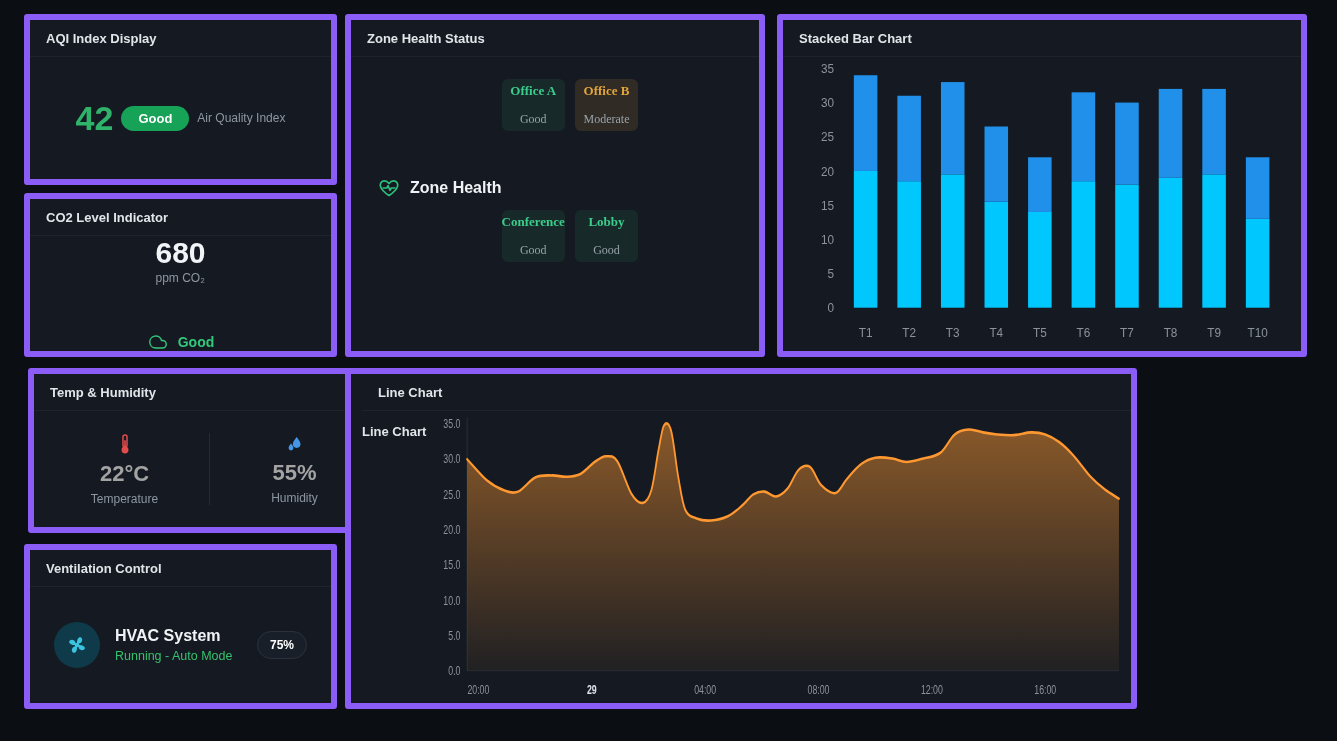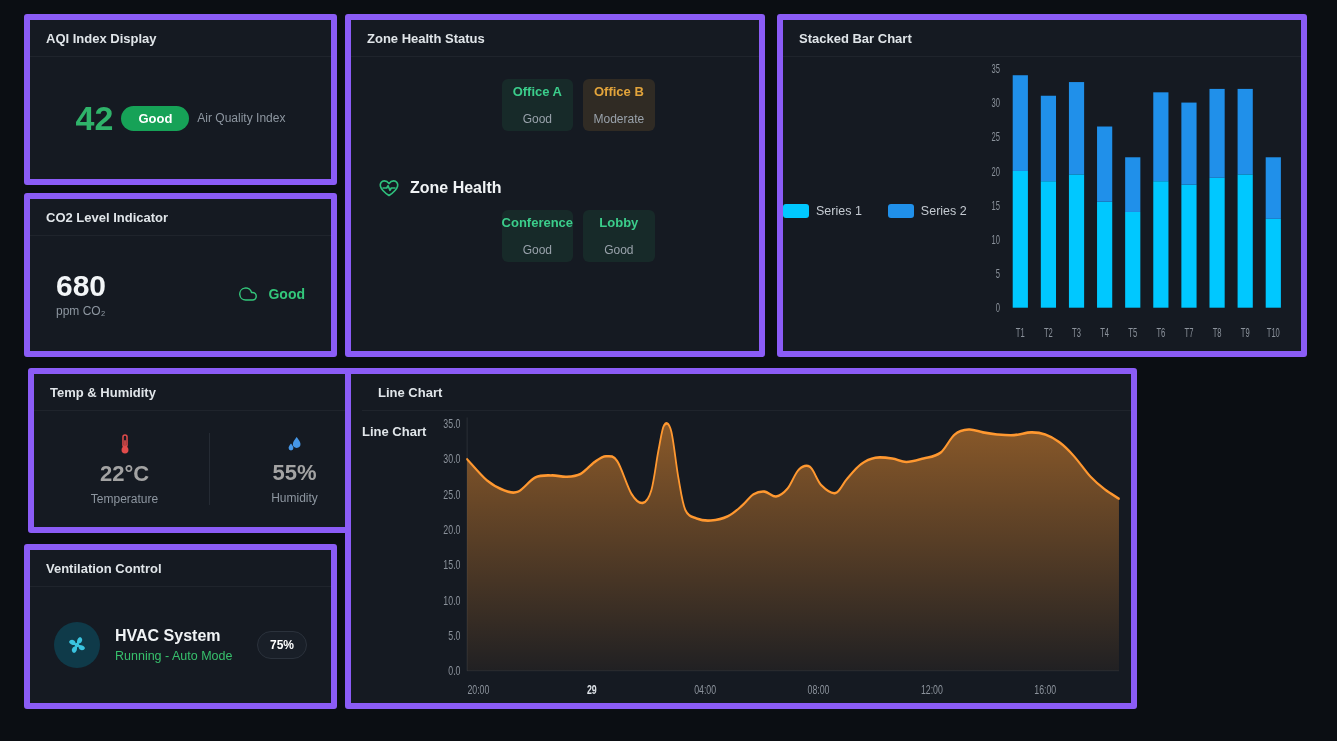--- a/index.html
+++ b/index.html
@@ -10,30 +10,30 @@
   .panel-header { flex:0 0 auto; padding:11px 16px 10px; font-size:13px; font-weight:700; color:#e0e5e9; border-bottom:1px solid #1f242c; }
   .panel-body { flex:1 1 auto; position:relative; min-height:0; display:flex; flex-direction:row; }
 
   
   .aqi-body { align-items:center; justify-content:center; gap:8px; }
   .aqi-value { font-size:34px; font-weight:700; color:#2fb36a; line-height:1; }
   .aqi-pill { background:#16a257; color:#fff; font-size:13px; font-weight:600; padding:5px 17px; border-radius:999px; }
   .aqi-caption { font-size:12px; color:#8d96a0; }
 
   
-  .co2-body { flex-direction:row; align-items:center; justify-content:space-between; padding:0 26px; }
+  .co2-body { flex-direction:column; align-items:center; justify-content:space-between; padding:0 26px; }
   .co2-value { font-size:30px; font-weight:700; line-height:1.15; color:#f2f5f7; }
   .co2-unit { font-size:12px; color:#8d96a0; }
   .co2-status { display:flex; align-items:center; gap:9px; color:#33c77b; font-size:14px; font-weight:600; }
 
   
   .zone-body { padding:22px 27px; }
   .zone-heading { display:flex; align-items:center; gap:10px; font-size:16px; font-weight:700; margin-bottom:32px; color:#f0f3f5; }
   .zone-grid { display:grid; grid-template-columns:1fr 1fr; gap:11px 10px; }
-  .zone-tile { height:52px; border-radius:6px; display:flex; flex-direction:column; align-items:center; justify-content:center; gap:13px; }
+  .zone-tile { height:52px; border-radius:6px; display:flex; flex-direction:column; align-items:center; justify-content:center; gap:13px;font-family:Liberation Serif, serif; }
   .zone-tile.green { background:rgba(46,190,110,0.10); }
   .zone-tile.orange { background:rgba(228,162,55,0.13); }
   .zone-name { font-size:13px; font-weight:700; }
   .zone-tile.green .zone-name { color:#3bcd8b; }
   .zone-tile.orange .zone-name { color:#e3a43b; }
   .zone-status { font-size:12px; color:#99a2ab; }
 
   
   .temp-body { flex-direction:row; align-items:center; padding:0 6px; }
   .temp-half { flex:1; display:flex; flex-direction:column; align-items:center; gap:7px; }
@@ -119,30 +119,20 @@
             <div class="zone-name">Lobby</div>
             <div class="zone-status">Good</div>
           </div>
         </div>
     </div>
   </section>
 
   <section class="panel" style="left:777px;top:14px;width:530px;height:343px;">
     <header class="panel-header">Stacked Bar Chart</header>
     <div class="panel-body">
-      <div class="legend" id="bar-legend">
-          <div class="legend-item">
-            <span class="legend-swatch" style="background: rgb(0, 200, 255);"></span>
-            <span>Series 1</span>
-          </div>
-          <div class="legend-item">
-            <span class="legend-swatch" style="background: rgb(32, 144, 234);"></span>
-            <span>Series 2</span>
-          </div>
-        </div>
       <div class="chart-box" id="bar-chart">
           <svg viewBox="0 0 528 258" preserveAspectRatio="none">
             <text class="tick" x="52" y="224.0" text-anchor="end">0</text>
             <text class="tick" x="52" y="194.0" text-anchor="end">5</text>
             <text class="tick" x="52" y="164.0" text-anchor="end">10</text>
             <text class="tick" x="52" y="134.0" text-anchor="end">15</text>
             <text class="tick" x="52" y="104.0" text-anchor="end">20</text>
             <text class="tick" x="52" y="74.0" text-anchor="end">25</text>
             <text class="tick" x="52" y="44.0" text-anchor="end">30</text>
             <text class="tick" x="52" y="14.0" text-anchor="end">35</text>

